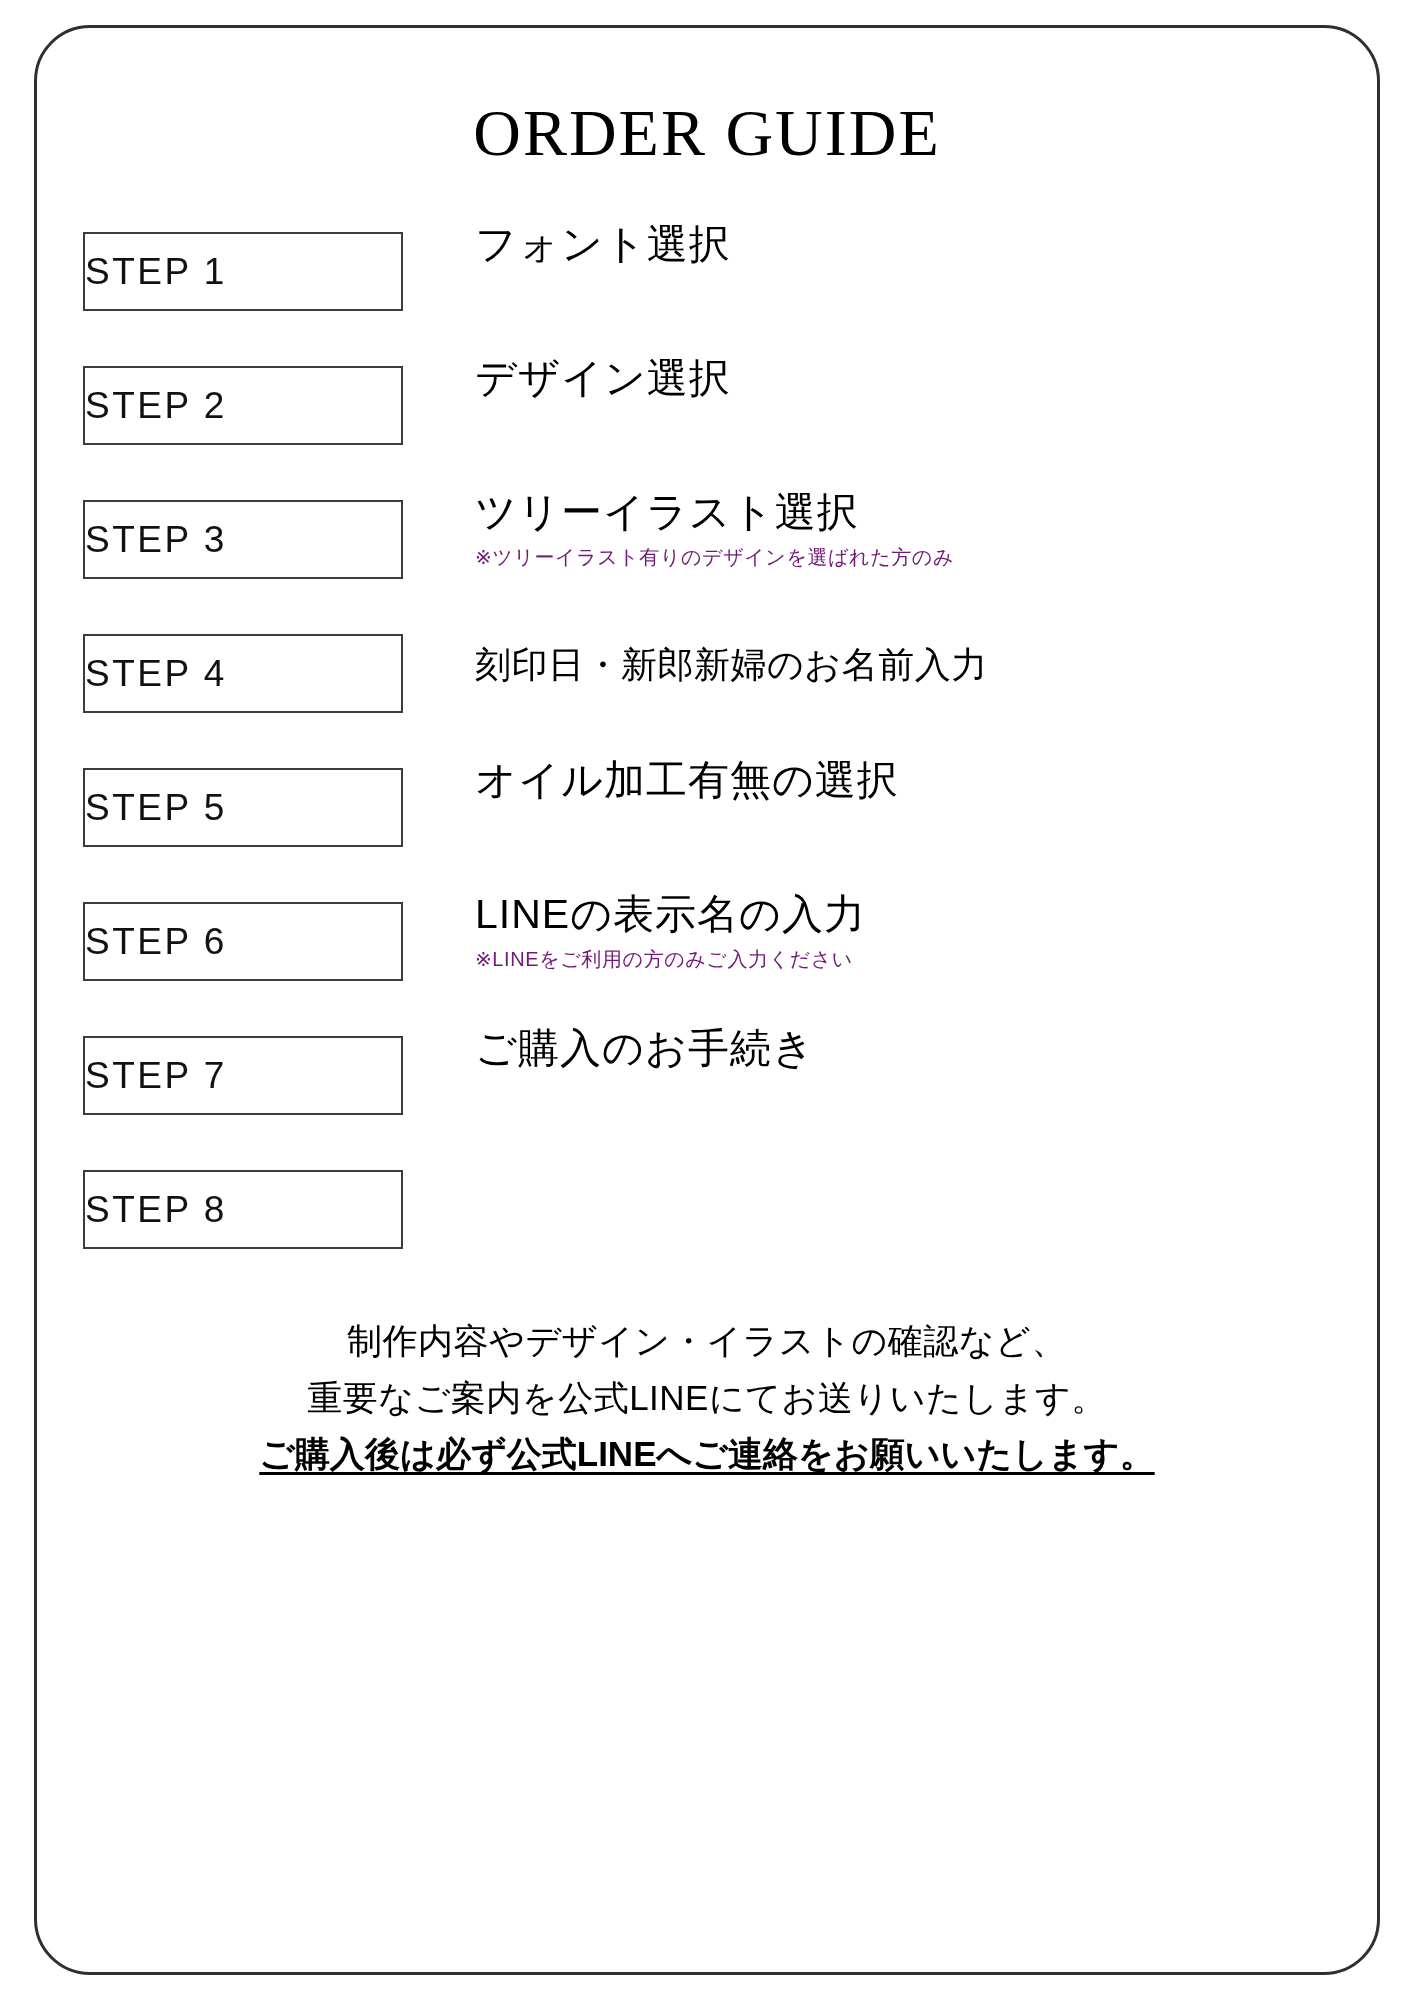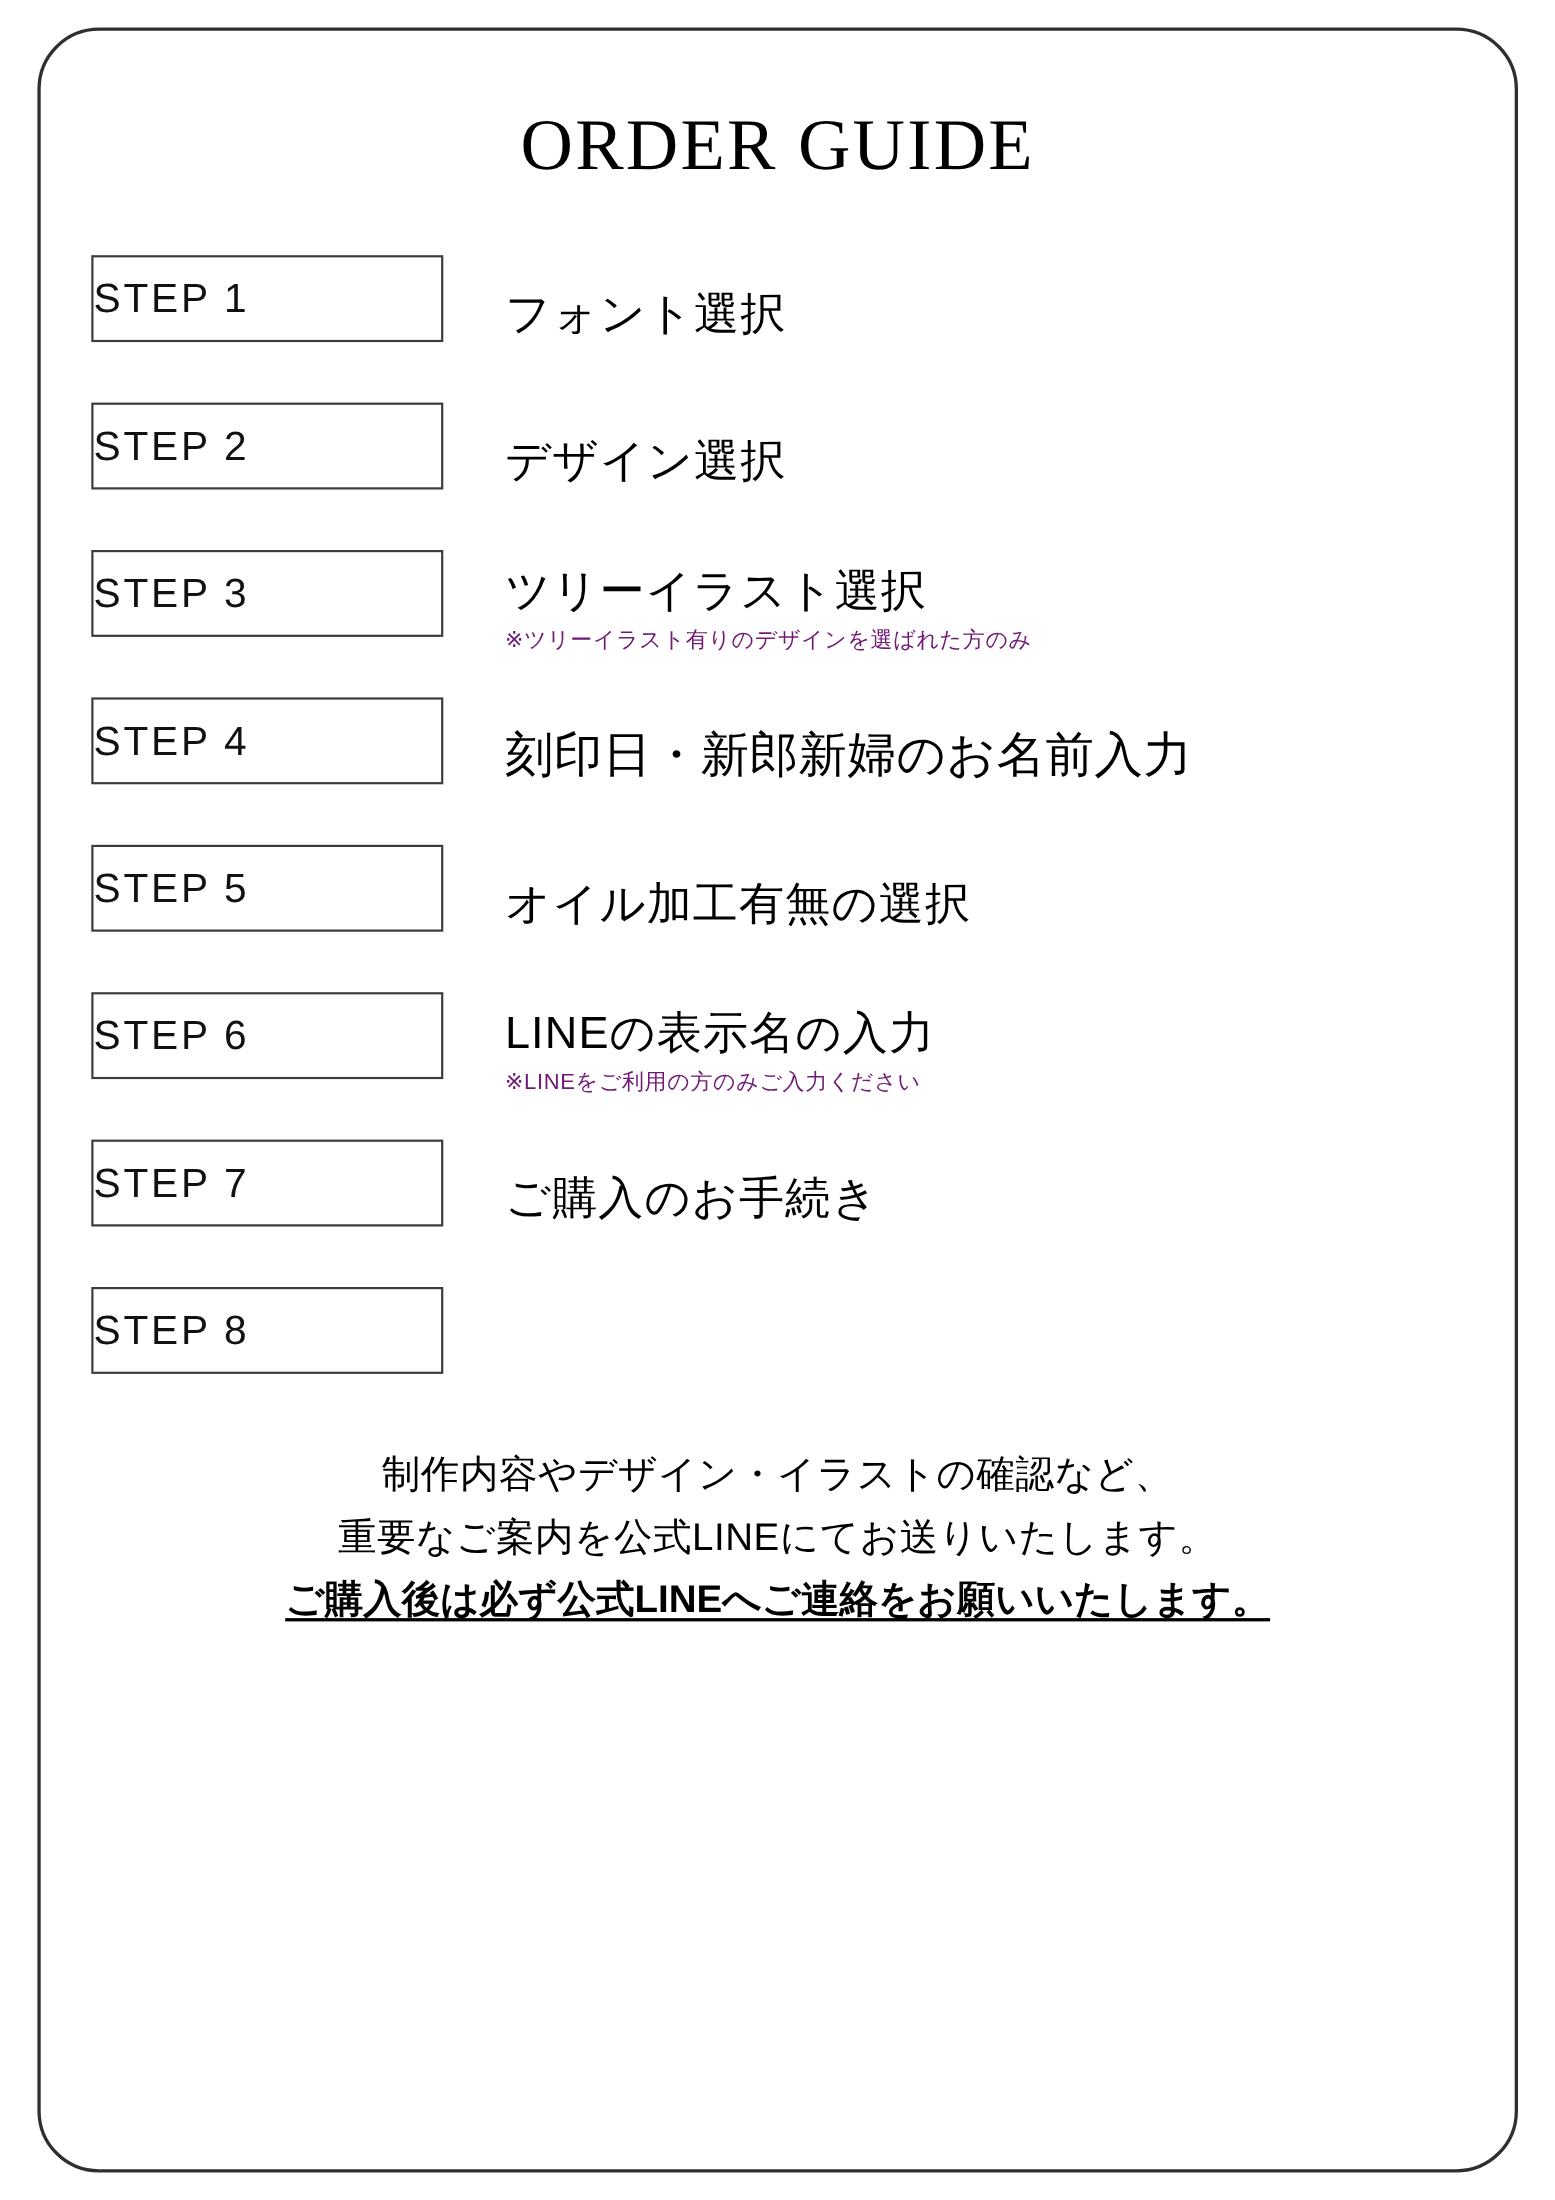--- a/index.html
+++ b/index.html
@@ -81,42 +81,43 @@
     font-family: "Liberation Sans", "DejaVu Sans", sans-serif;
     font-size: 37px;
     font-weight: 300;
     letter-spacing: 2.5px;
     color: #111111;
     line-height: 1;
   }
 
   .step-text-wrap {
     position: absolute;
-    left: 376px;
+    left: 392px;
     top: 0;
     right: 0;
     height: 100%;
     display: flex;
     flex-direction: column;
-    justify-content: center;
+    justify-content: flex-start;
   }
 
   .step-main {
     font-family: "Liberation Sans", "DejaVu Sans", sans-serif;
     font-size: 41px;
     font-weight: 400;
     letter-spacing: 1px;
     color: #000000;
     line-height: 1.28;
     white-space: nowrap;
   }
 
   .step-main.large {
-    font-size: 44px;
+    font-size: 36px;
     letter-spacing: 0.5px;
+    margin-top: 22px;
   }
 
   .step-note {
     font-family: "Liberation Sans", "DejaVu Sans", sans-serif;
     font-size: 20px;
     font-weight: 400;
     letter-spacing: 0.6px;
     color: #701a75;
     line-height: 1.3;
     margin-top: 6px;

